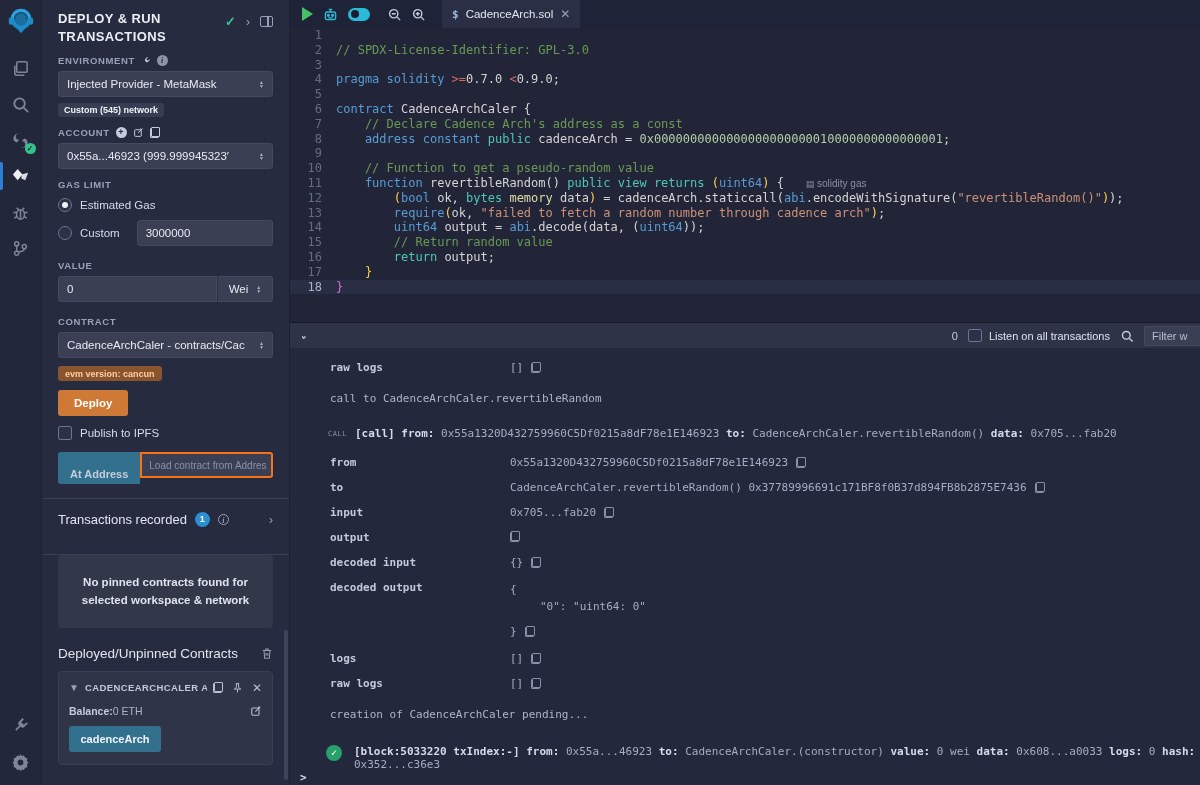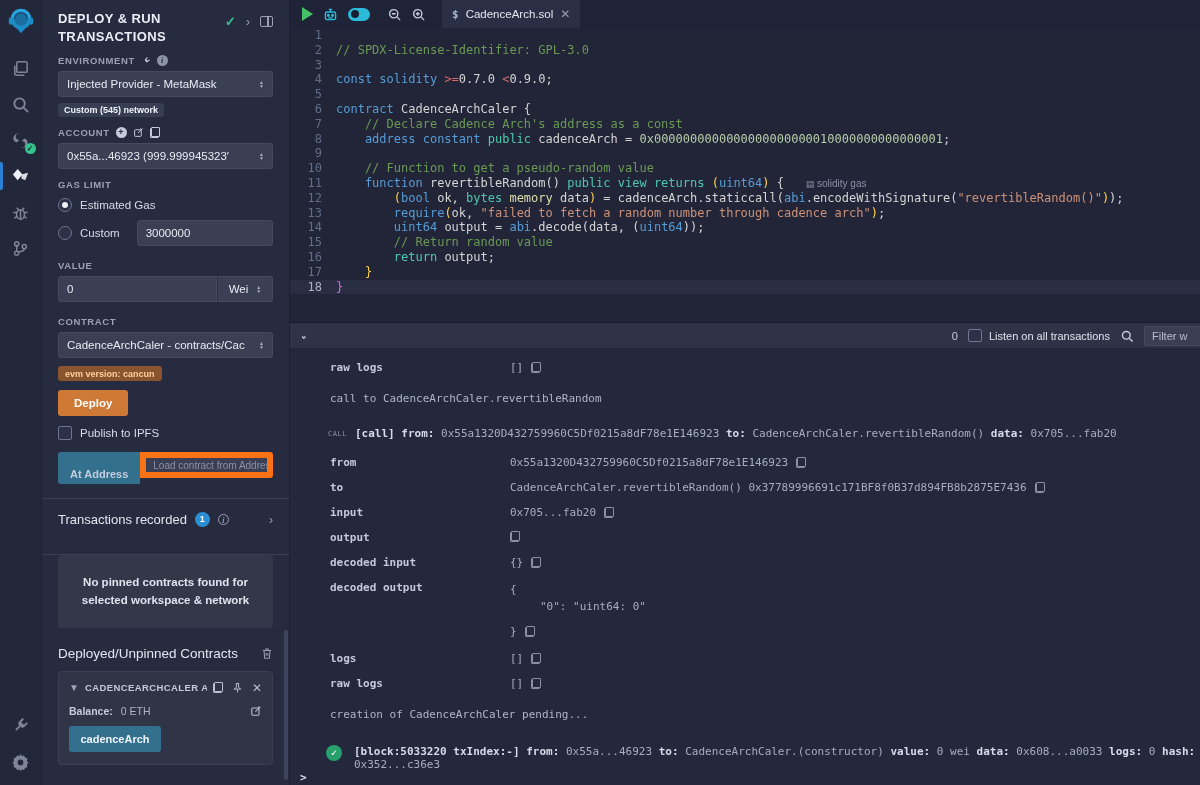--- a/index.html
+++ b/index.html
@@ -46,38 +46,38 @@
   .value-row { display:flex; }
   .value-row .txt-input { flex:1; border-radius:3px 0 0 3px; }
   .wei-box { background:#3a3f54; border:1px solid #454a60; border-left:1px solid #2c3147; border-radius:0 3px 3px 0; width:56px; display:flex; align-items:center; justify-content:center; gap:4px; font-size:11.5px; color:#e8eaf2; }
 
   .evm-badge { display:inline-block; background:#8a552e; color:#ffcf9e; font-size:9px; font-weight:bold; border-radius:3px; padding:2.5px 7px; margin-top:8px; }
   .deploy-btn { margin-top:9px; background:#cf7936; color:#fff; font-size:11.5px; font-weight:bold; border:none; border-radius:3px; padding:7px 16px; cursor:pointer; }
   .publish-row { display:flex; align-items:center; gap:8px; margin:10px 0 12px; font-size:11.5px; color:#d7dbe8; }
   .cbox { width:14px; height:14px; border:1.5px solid #6e7590; border-radius:2px; background:#2c3147; flex:0 0 14px; }
   .ataddr-row { display:flex; }
   .ataddr-btn { background:#33708e; color:#c3cddb; font-size:11px; font-weight:bold; border:none; border-radius:3px 0 0 3px; padding:16px 12px; height:26px; cursor:pointer; }
-  .ataddr-input { flex:1; background:#3a3f54; border:6px solid #f97316; border-radius:0 3px 3px 0; height:26px; font-size:10px; color:#8a91a8; padding:0 7px; white-space:nowrap; overflow:hidden; display:flex; align-items:center; }
+  .ataddr-input { flex:1; background:#3a3f54; border:2px solid #f97316; border-radius:0 3px 3px 0; height:26px; font-size:10px; color:#8a91a8; padding:0 7px; white-space:nowrap; overflow:hidden; display:flex; align-items:center; }
 
   .divider { border-top:1px solid #3a3f55; margin:14px -16px 0; }
   .sect-row { display:flex; align-items:center; gap:8px; padding:13px 0; font-size:13px; color:#e3e6f0; }
   .count-badge { background:#2b8fd4; color:#fff; border-radius:50%; width:15px; height:15px; font-size:9px; font-weight:bold; text-align:center; line-height:15px; }
   .sect-row .chev-r { margin-left:auto; color:#9aa0b8; font-size:12px; }
   .sect-title { font-size:13.5px; color:#e3e6f0; padding:13px 0 10px; display:flex; align-items:baseline; gap:5px; }
   .sect-sub { font-size:10.5px; color:#9aa0b8; }
   .empty-card { background:#323749; border-radius:4px; padding:18px 14px; text-align:center; font-size:11.5px; font-weight:bold; color:#dfe3ee; line-height:1.6; margin-bottom:4px; }
   .dep-head { display:flex; align-items:center; padding:14px 0 10px; }
   .dep-head .t { font-size:13.5px; color:#e3e6f0; flex:1; }
 
   .contract-card { background:#2f3447; border:1px solid #3a3f55; border-radius:4px; padding:9px 10px 12px; }
   .cc-head { display:flex; align-items:center; gap:6px; color:#c3c9da; }
   .cc-name { font-size:9.5px; font-weight:bold; letter-spacing:.4px; flex:1; white-space:nowrap; overflow:hidden; }
   .cc-icons { display:flex; gap:9px; align-items:center; color:#b9bfd2; }
   .cc-bal { display:flex; align-items:center; font-size:10.5px; color:#aeb4c8; margin:10px 0 4px; }
-  .cc-bal b { color:#c6cbdc; margin-right:8px; }
+  .cc-bal b { color:#c6cbdc; margin-right:0; }
   .cc-bal .edit { margin-left:auto; }
   .fn-btn { display:block; background:#33708e; color:#f0f4fa; font-size:11px; font-weight:bold; border:none; border-radius:3px; padding:7px 0; width:92px; text-align:center; margin-top:9px; cursor:pointer; }
 
   .panel-scrollbar { position:absolute; right:1px; top:630px; height:150px; width:4px; background:#3e445c; border-radius:2px; }
 
   
   .i { display:inline-flex; }
   .i svg { display:block; }
 
   
@@ -414,21 +414,21 @@
         <span class="sol-ic">$</span>
         <span>CadenceArch.sol</span>
         <span class="close">✕</span>
       </div>
     </div>
 
     <div class="editor" id="editor">
         <div class="code-line"><span class="gut">1</span><span class="ltxt"></span></div>
         <div class="code-line"><span class="gut">2</span><span class="ltxt"><span class="tk-c">// SPDX-License-Identifier: GPL-3.0</span></span></div>
         <div class="code-line"><span class="gut">3</span><span class="ltxt"></span></div>
-        <div class="code-line"><span class="gut">4</span><span class="ltxt"><span class="tk-k">const solidity </span><span class="tk-o">&gt;=</span><span class="tk-w">0.7.0 </span><span class="tk-o">&lt;</span><span class="tk-w">0.9.0</span><span class="tk-w">;</span></span></div>
+        <div class="code-line"><span class="gut">4</span><span class="ltxt"><span class="tk-k">pragma solidity </span><span class="tk-o">&gt;=</span><span class="tk-w">0.7.0 </span><span class="tk-o">&lt;</span><span class="tk-w">0.9.0</span><span class="tk-w">;</span></span></div>
         <div class="code-line"><span class="gut">5</span><span class="ltxt"></span></div>
         <div class="code-line"><span class="gut">6</span><span class="ltxt"><span class="tk-k">contract </span><span class="tk-w">CadenceArchCaler {</span></span></div>
         <div class="code-line"><span class="gut">7</span><span class="ltxt"><span class="tk-c">    // Declare Cadence Arch's address as a const</span></span></div>
         <div class="code-line"><span class="gut">8</span><span class="ltxt"><span class="tk-k">    address constant </span><span class="tk-t">public </span><span class="tk-w">cadenceArch = </span><span class="tk-n">0x0000000000000000000000010000000000000001</span><span class="tk-w">;</span></span></div>
         <div class="code-line"><span class="gut">9</span><span class="ltxt"></span></div>
         <div class="code-line"><span class="gut">10</span><span class="ltxt"><span class="tk-c">    // Function to get a pseudo-random value</span></span></div>
         <div class="code-line"><span class="gut">11</span><span class="ltxt"><span class="tk-k">    function </span><span class="tk-w">revertibleRandom() </span><span class="tk-t">public view returns </span><span class="tk-p">(</span><span class="tk-k">uint64</span><span class="tk-p">)</span><span class="tk-w"> {</span><span class="gas-ann">solidity gas</span></span></div>
         <div class="code-line"><span class="gut">12</span><span class="ltxt"><span class="tk-p">        (</span><span class="tk-k">bool</span><span class="tk-w"> ok, </span><span class="tk-t">bytes</span><span class="tk-m"> memory</span><span class="tk-w"> data</span><span class="tk-p">)</span><span class="tk-w"> = cadenceArch.staticcall(</span><span class="tk-k">abi</span><span class="tk-w">.encodeWithSignature(</span><span class="tk-s">"revertibleRandom()"</span><span class="tk-p">)</span><span class="tk-w">)</span><span class="tk-w">;</span></span></div>
         <div class="code-line"><span class="gut">13</span><span class="ltxt"><span class="tk-k">        require</span><span class="tk-p">(</span><span class="tk-w">ok, </span><span class="tk-s">"failed to fetch a random number through cadence arch"</span><span class="tk-p">)</span><span class="tk-w">;</span></span></div>
         <div class="code-line"><span class="gut">14</span><span class="ltxt"><span class="tk-k">        uint64</span><span class="tk-w"> output = </span><span class="tk-k">abi</span><span class="tk-w">.decode(data, (</span><span class="tk-k">uint64</span><span class="tk-w">));</span></span></div>

